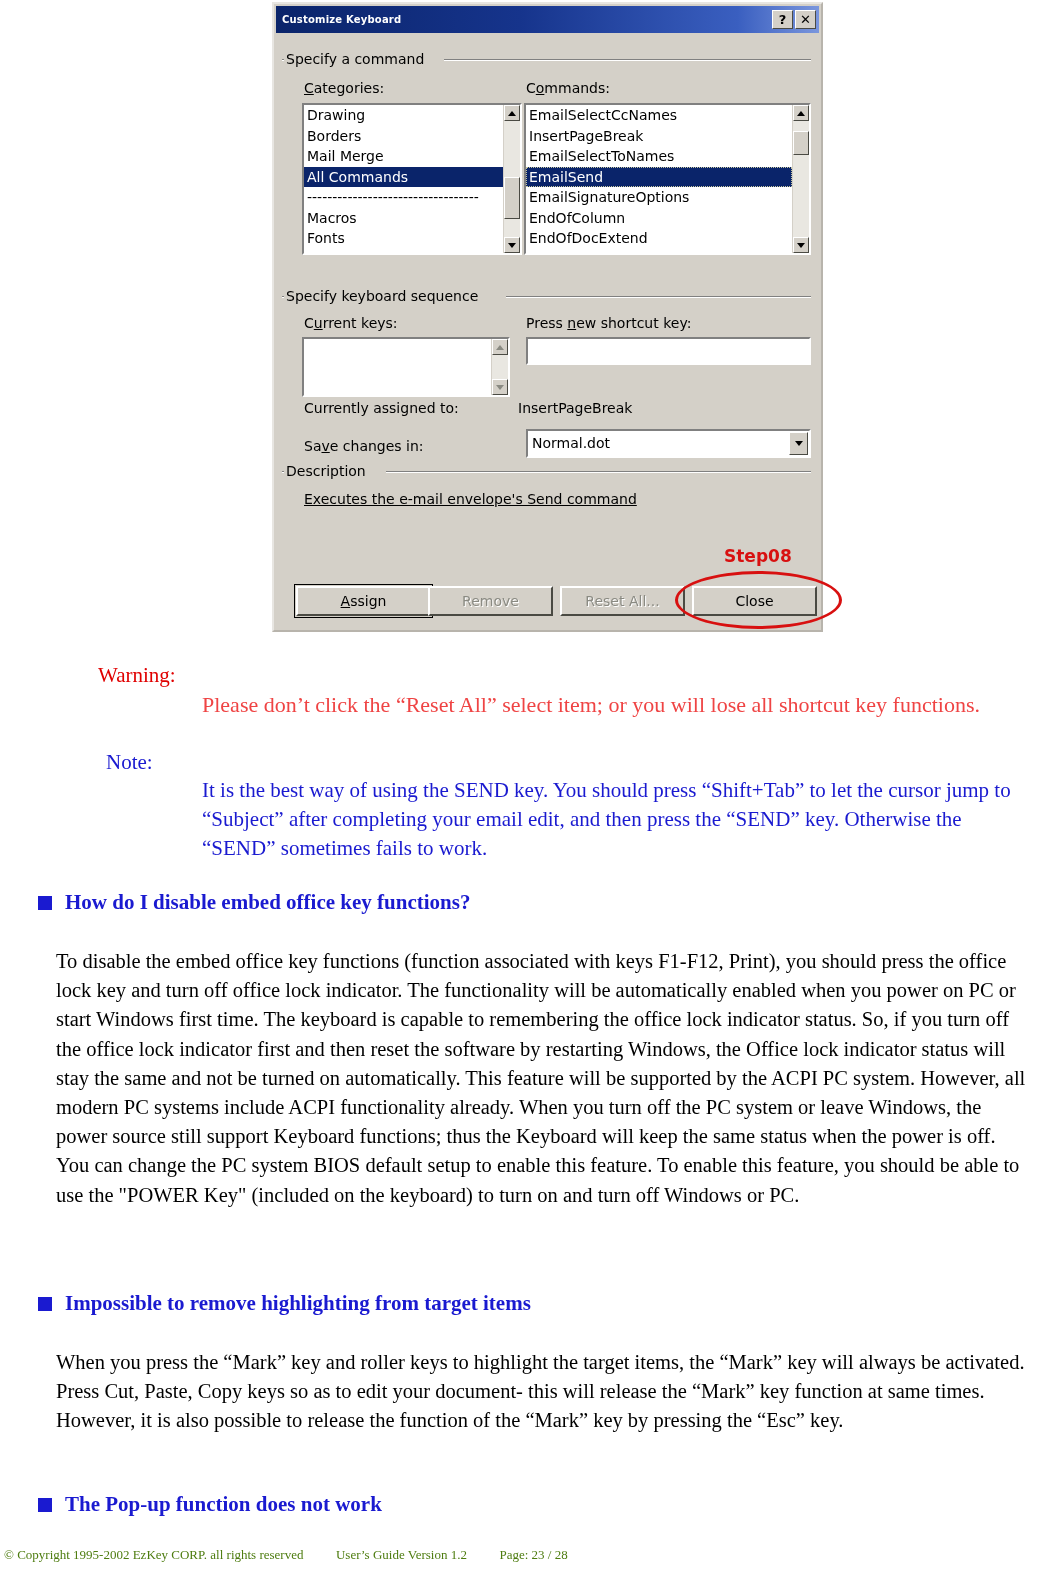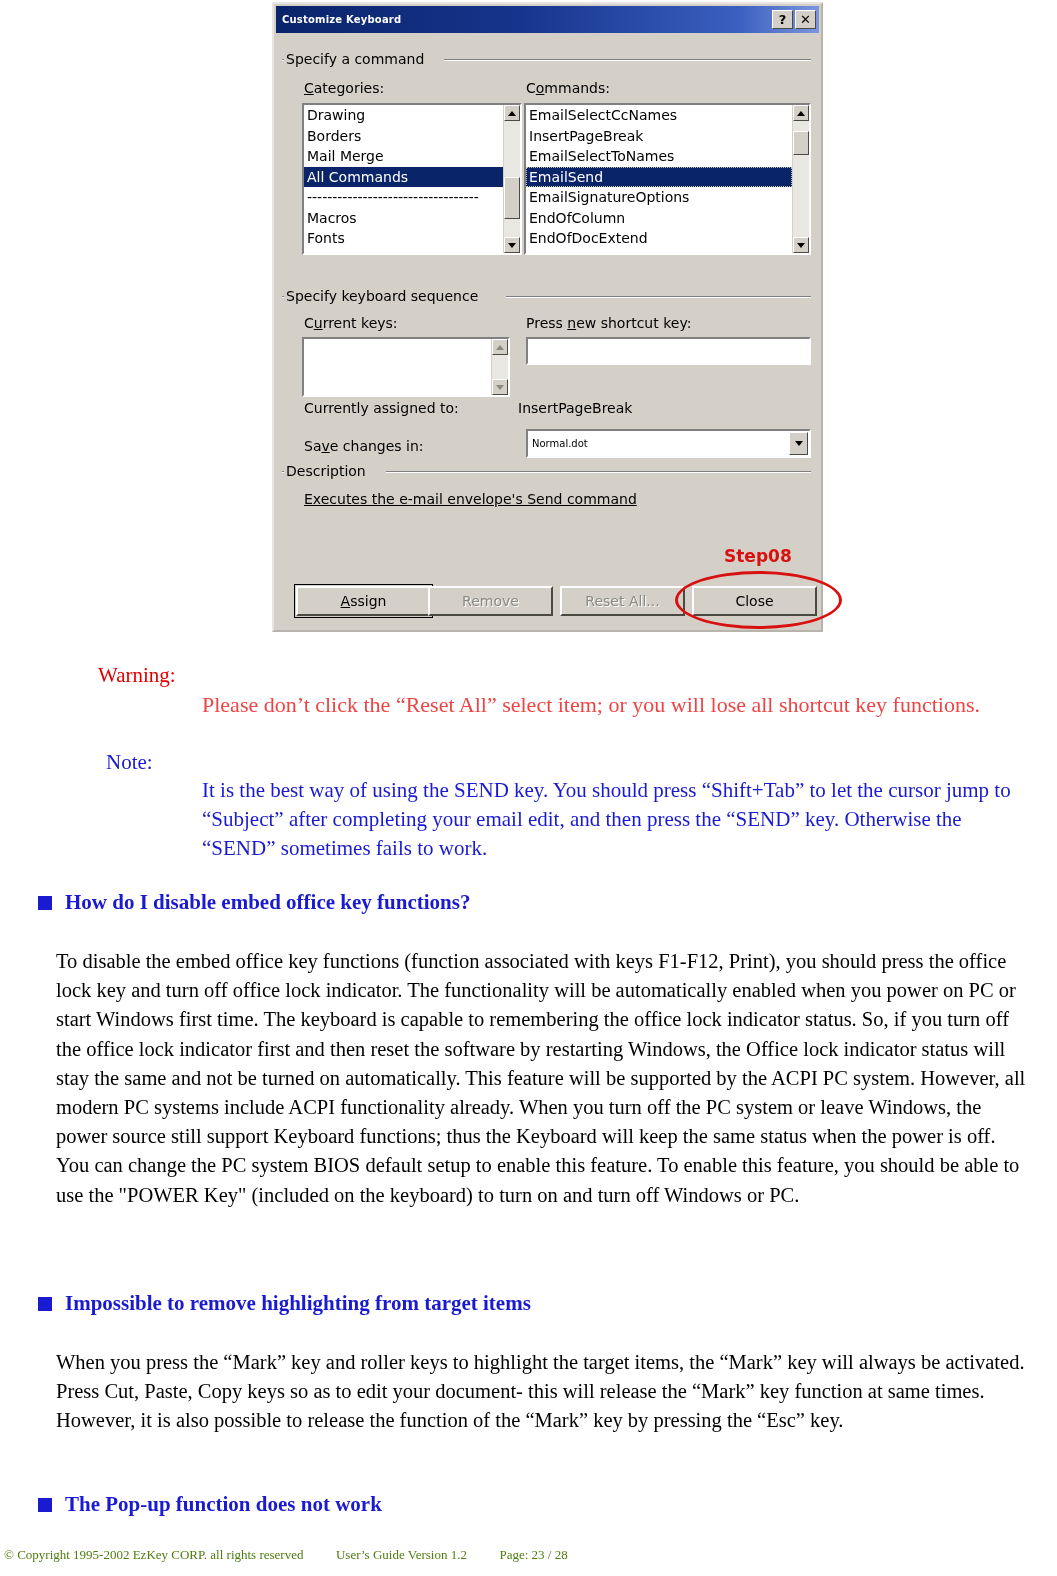--- a/index.html
+++ b/index.html
@@ -196,21 +196,21 @@
     position: absolute;
     background: #ffffff;
     border: 2px solid #808080;
     border-right-color: #ffffff;
     border-bottom-color: #ffffff;
     box-sizing: border-box;
   }
   .combo-text {
     position: absolute;
     left: 4px; top: 0; right: 22px;
-    font-size: 10px;
+    font-size: 14px;
     line-height: 25px;
     white-space: nowrap;
     overflow: hidden;
     color: #000;
   }
   .combo-btn {
     position: absolute;
     right: 1px; top: 1px; bottom: 1px;
     width: 19px;
     background: #d4d0c8;

